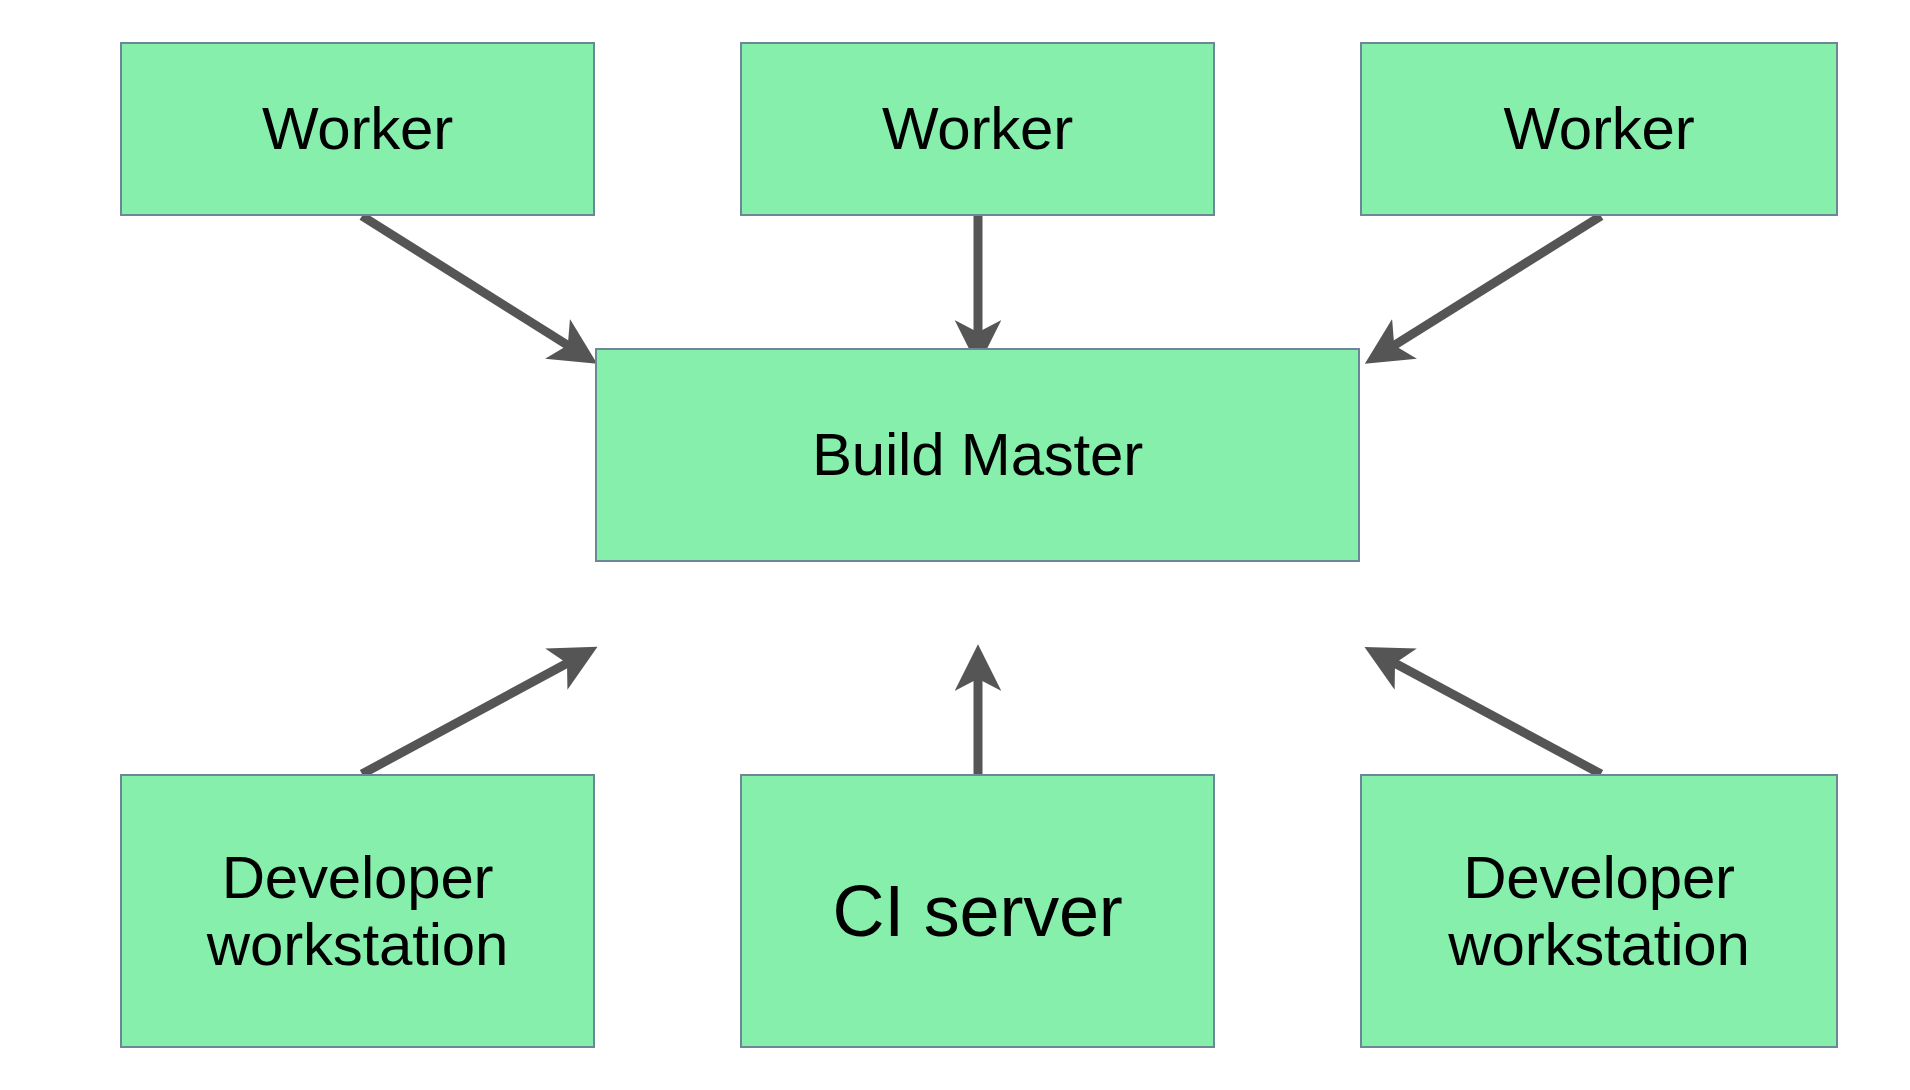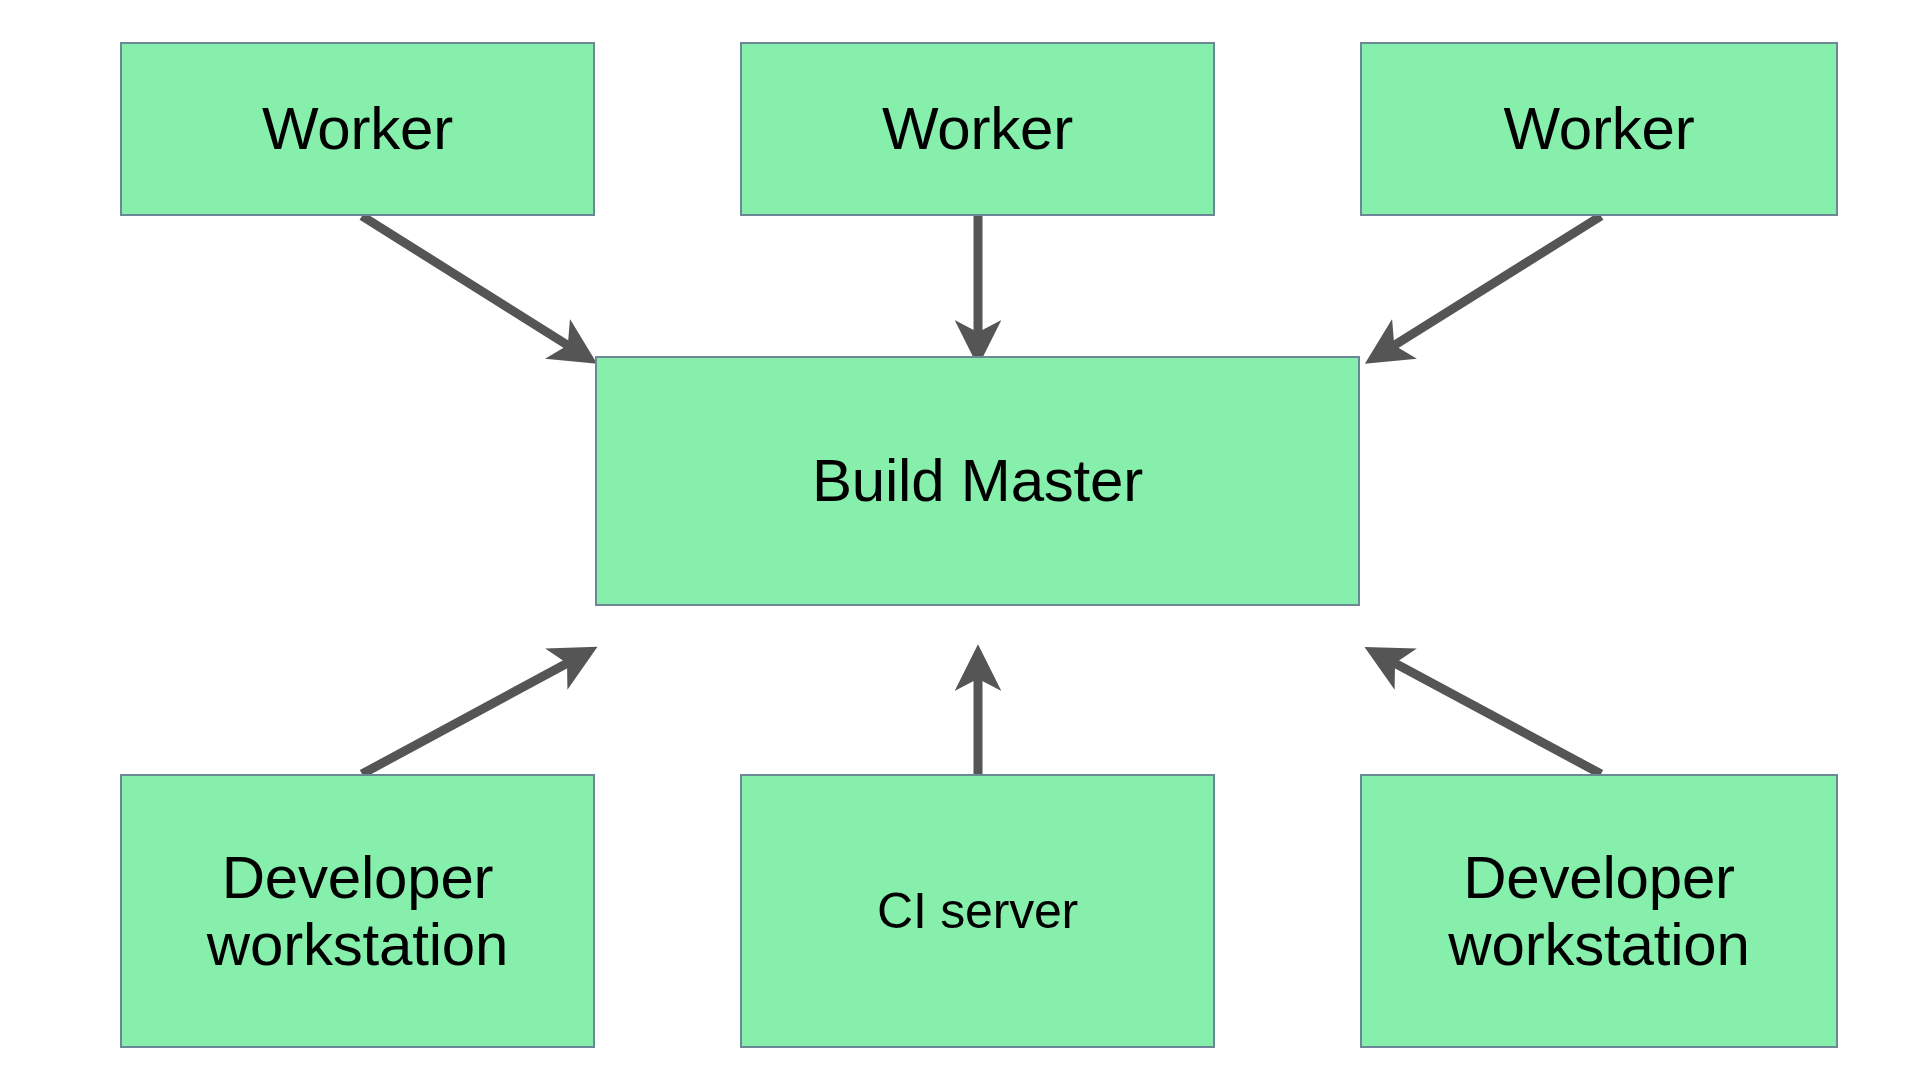--- a/index.html
+++ b/index.html
@@ -44,23 +44,23 @@
   }
   .node-label {
     display: block;
     white-space: pre-line;
     padding: 0 6px;
   }
   
   #node-worker-1 { left: 120px; top: 42px;  width: 475px; height: 174px; font-size: 60px; }
   #node-worker-2 { left: 740px; top: 42px;  width: 475px; height: 174px; font-size: 60px; }
   #node-worker-3 { left: 1360px; top: 42px; width: 478px; height: 174px; font-size: 60px; }
-  #node-build-master { left: 595px; top: 356px; width: 765px; height: 250px; font-size: 60px; }
+  #node-build-master { left: 595px; top: 348px; width: 765px; height: 214px; font-size: 60px; }
   #node-dev-workstation-left  { left: 120px;  top: 774px; width: 475px; height: 274px; font-size: 60px; }
-  #node-ci-server             { left: 740px;  top: 774px; width: 475px; height: 274px; font-size: 50px; }
+  #node-ci-server             { left: 740px;  top: 774px; width: 475px; height: 274px; font-size: 72px; }
   #node-dev-workstation-right { left: 1360px; top: 774px; width: 478px; height: 274px; font-size: 60px; }
 </style>
 </head>
 <body>
 
 <div id="canvas">
 
   <svg id="edges" viewBox="0 0 1910 1090" width="1910" height="1090" xmlns="http://www.w3.org/2000/svg" aria-hidden="true">
     <defs>
       <marker id="arrowhead" markerWidth="5.2" markerHeight="5.2" refX="4.0" refY="2.6" orient="auto" markerUnits="strokeWidth">

